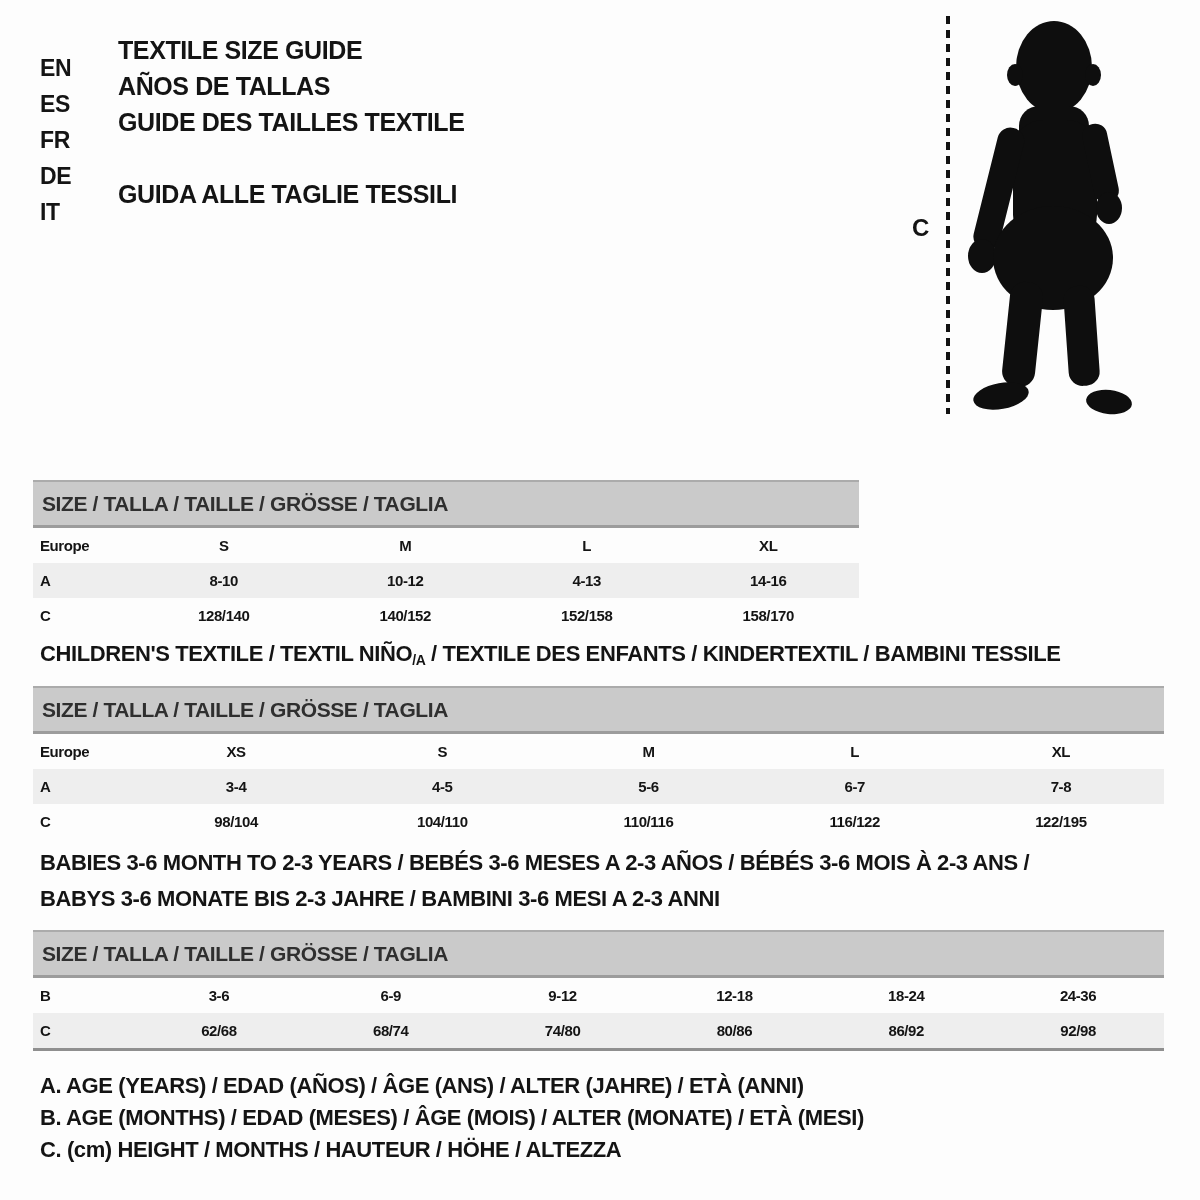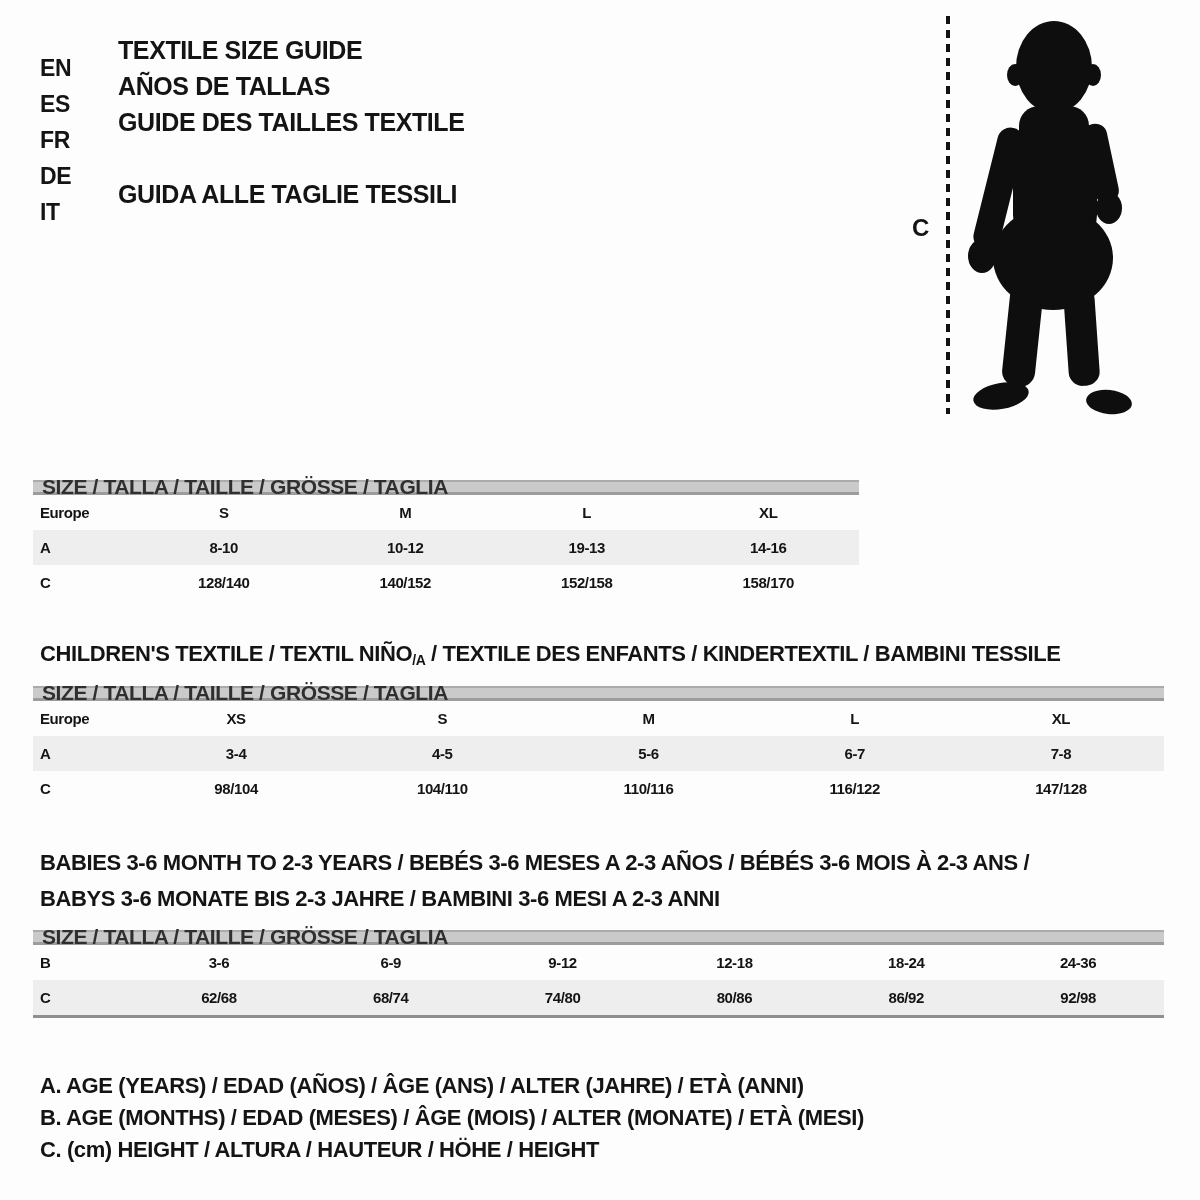--- a/index.html
+++ b/index.html
@@ -30,21 +30,21 @@
   .title-junior{top:434px;}
   .title-children{top:641px;}
   .title-babies{top:845px;line-height:36px;}
   .sub-part{font-size:14px;vertical-align:-4px;}
   
   .size-table{position:absolute;left:33px;}
   .size-table.junior{top:480px;width:826px;}
   .size-table.children{top:686px;width:1131px;}
   .size-table.babies{top:930px;width:1131px;}
   .size-bar{
-    height:15px;box-sizing:border-box;
+    height:48px;box-sizing:border-box;
     background:#cacaca;
     border-top:2px solid #ababab;
     border-bottom:3px solid #9c9c9c;
     display:flex;align-items:center;
     padding-left:9px;
     font-size:21px;color:#2f2f2f;
   }
   .trow{display:grid;height:35px;align-items:center;font-size:15px;}
   .junior .trow{grid-template-columns:100px repeat(4,1fr);}
   .children .trow{grid-template-columns:100px repeat(5,1fr);}
@@ -111,21 +111,21 @@
       <span class="lab">Europe</span>
       <span class="val">S</span>
       <span class="val">M</span>
       <span class="val">L</span>
       <span class="val">XL</span>
     </div>
     <div class="trow alt">
       <span class="lab">A</span>
       <span class="val">8-10</span>
       <span class="val">10-12</span>
-      <span class="val">19-13</span>
+      <span class="val">4-13</span>
       <span class="val">14-16</span>
     </div>
     <div class="trow">
       <span class="lab">C</span>
       <span class="val">128/140</span>
       <span class="val">140/152</span>
       <span class="val">152/158</span>
       <span class="val">158/170</span>
     </div>
   </div>
@@ -150,21 +150,21 @@
       <span class="val">5-6</span>
       <span class="val">6-7</span>
       <span class="val">7-8</span>
     </div>
     <div class="trow">
       <span class="lab">C</span>
       <span class="val">98/104</span>
       <span class="val">104/110</span>
       <span class="val">110/116</span>
       <span class="val">116/122</span>
-      <span class="val">147/128</span>
+      <span class="val">122/195</span>
     </div>
   </div>
 
   <div class="section-title title-babies">
     <div>BABIES 3-6 MONTH TO 2-3 YEARS / BEBÉS 3-6 MESES A 2-3 AÑOS / BÉBÉS 3-6 MOIS À 2-3 ANS /</div>
     <div>BABYS 3-6 MONATE BIS 2-3 JAHRE / BAMBINI 3-6 MESI A 2-3 ANNI</div>
   </div>
   <div class="size-table babies">
     <div class="size-bar">SIZE / TALLA / TAILLE / GRÖSSE / TAGLIA</div>
     <div class="trow">
@@ -183,16 +183,16 @@
       <span class="val">74/80</span>
       <span class="val">80/86</span>
       <span class="val">86/92</span>
       <span class="val">92/98</span>
     </div>
   </div>
 
   <div class="legend">
     <div class="legend-line">A. AGE (YEARS) / EDAD (AÑOS) / ÂGE (ANS) / ALTER (JAHRE) / ETÀ (ANNI)</div>
     <div class="legend-line">B. AGE (MONTHS) / EDAD (MESES) / ÂGE (MOIS) / ALTER (MONATE) / ETÀ (MESI)</div>
-    <div class="legend-line">C. (cm) HEIGHT / ALTURA / HAUTEUR / HÖHE / HEIGHT</div>
+    <div class="legend-line">C. (cm) HEIGHT / MONTHS / HAUTEUR / HÖHE / ALTEZZA</div>
   </div>
 
 </div>
 
 </body></html>

